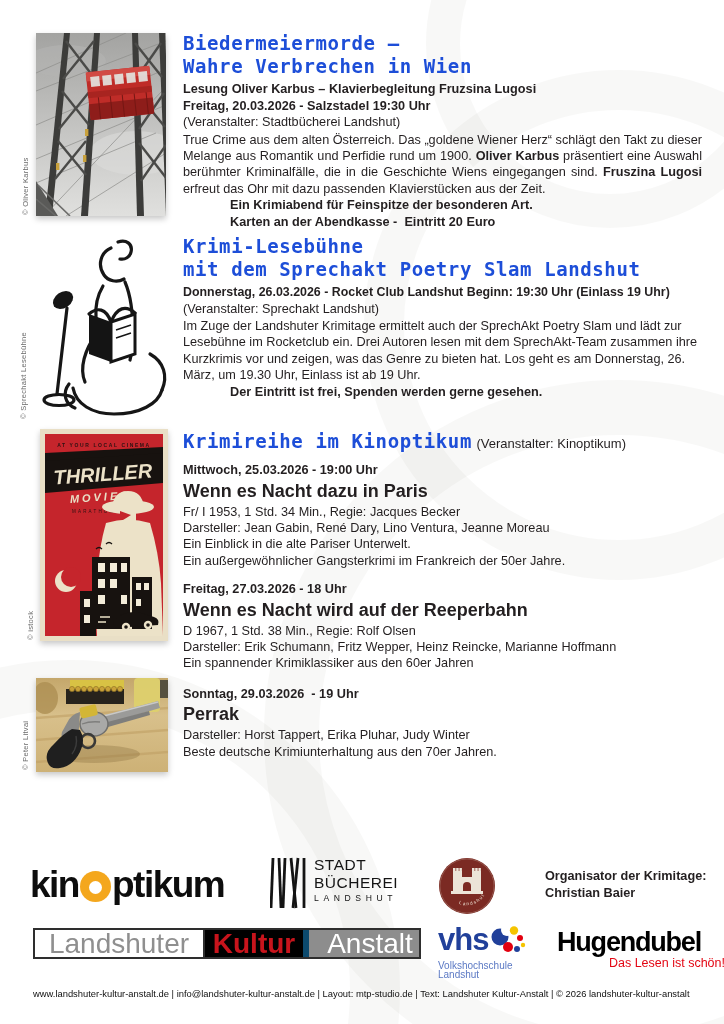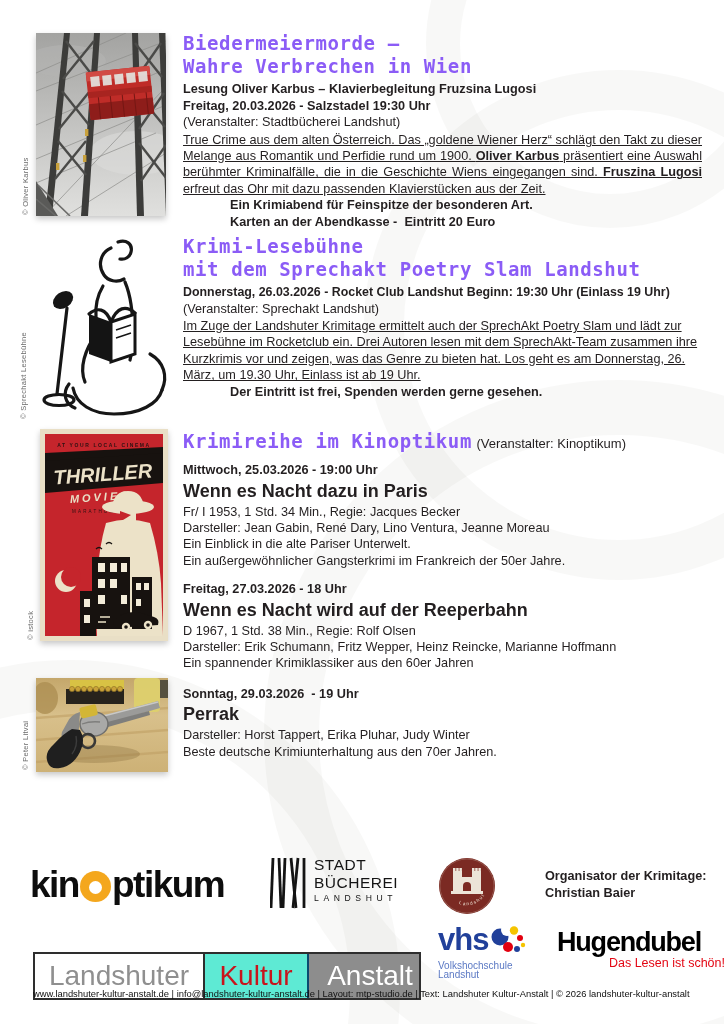--- a/index.html
+++ b/index.html
@@ -12,25 +12,25 @@
   .ring.r3{width:560px;height:560px;left:-260px;top:660px;border-width:50px;}
   .ring.r4{width:300px;height:300px;right:-70px;top:-140px;border-width:34px;}
   .z{position:absolute;z-index:1;}
   
   .photo{box-shadow:0 3px 6px rgba(0,0,0,.22);}
   .vcredit{position:absolute;z-index:2;font-size:7.5px;color:#6b6b6b;letter-spacing:.3px;
            transform:rotate(-90deg);transform-origin:0 0;white-space:nowrap;}
   
   .sec{position:absolute;left:183px;width:519px;z-index:1;}
   .red-title{font-family:"DejaVu Sans Mono",monospace;font-weight:bold;font-size:19px;
-             line-height:23px;color:#8b5cf6;letter-spacing:.6px;}
+             line-height:23px;color:#1d4ed8;letter-spacing:.6px;}
   .title-wrap{margin-bottom:3px;}
   .when{font-weight:bold;font-size:12.7px;line-height:16.5px;white-space:pre;}
   .org{font-size:12.7px;line-height:16.5px;}
-  .body{font-size:12.7px;line-height:16.4px;margin-top:1px;text-decoration:underline;}
+  .body{font-size:12.7px;line-height:16.4px;margin-top:1px;}
   .just{text-align:justify;}
   .bold-line{font-weight:bold;font-size:12.7px;line-height:16.4px;white-space:pre-wrap;padding-left:47px;}
   .inline-org{font-family:"Liberation Sans",sans-serif;font-weight:normal;color:#231f20;
               font-size:13px;letter-spacing:0;}
   .movie{margin-top:12px;}
   .movie.m1{margin-top:6px;}
   .movie.m3{margin-top:14px;}
   .movie-title{font-size:18px;font-weight:bold;line-height:21px;margin:2px 0 2px;}
   .movie-line{font-size:12.7px;line-height:16.4px;}
   
@@ -39,25 +39,25 @@
   .donut{display:inline-block;width:31px;height:31px;border-radius:50%;background:#f4a71d;
          position:relative;margin:0 1px;top:1px;}
   .donut::after{content:"";position:absolute;left:9px;top:10px;width:13px;height:13px;
                 border-radius:50%;background:#fff;}
   .sbl{position:absolute;left:270px;top:856px;display:flex;align-items:flex-start;z-index:1;}
   .sbl-text{margin-left:8px;}
   .sbl-big{font-size:15.5px;line-height:17.5px;font-weight:500;color:#141414;letter-spacing:.5px;}
   .sbl-small{font-size:8.6px;letter-spacing:4.6px;color:#141414;margin-top:2px;}
   .seal{position:absolute;left:438px;top:857px;z-index:1;}
   .organisator{position:absolute;left:545px;top:868px;z-index:1;font-size:12.7px;font-weight:bold;line-height:17px;}
-  .lka{position:absolute;left:33px;top:952px;display:flex;height:48px;box-sizing:border-box;
+  .lka{position:absolute;left:33px;top:928px;display:flex;height:31px;box-sizing:border-box;
        border:2px solid #2e2e2e;z-index:1;}
   .lka .cell{display:flex;align-items:center;justify-content:center;font-size:28px;box-sizing:border-box;}
   .lka .c1{width:170px;background:#fff;color:#8f8f8f;border-right:2px solid #2e2e2e;}
-  .lka .c2{width:104px;background:#5eead4;color:#c8141c;font-weight:normal;border-right:2px solid #0c4a6e;}
+  .lka .c2{width:104px;background:#000000;color:#c8141c;font-weight:bold;border-right:6px solid #0c4a6e;}
   .lka .c3{width:110px;background:#8d8d8d;color:#ffffff;padding-left:12px;}
   .vhs{position:absolute;left:438px;top:924px;z-index:1;}
   .vhs-top{display:flex;align-items:flex-start;}
   .vhs-word{font-size:31px;font-weight:bold;color:#21409a;line-height:31px;letter-spacing:-1px;}
   .vhs-sub{font-size:10px;color:#5b79c4;line-height:9px;margin-top:3px;}
   .hugen{position:absolute;left:557px;top:928px;width:168px;z-index:1;}
   .hugen .name{font-size:27px;font-weight:bold;letter-spacing:-1.2px;color:#000;line-height:28px;}
   .hugen .slogan{font-size:12.5px;color:#e30613;text-align:right;margin-top:0px;}
   .footer-line{position:absolute;left:33px;top:988px;width:680px;font-size:9.4px;color:#101010;
                white-space:pre;z-index:1;}

